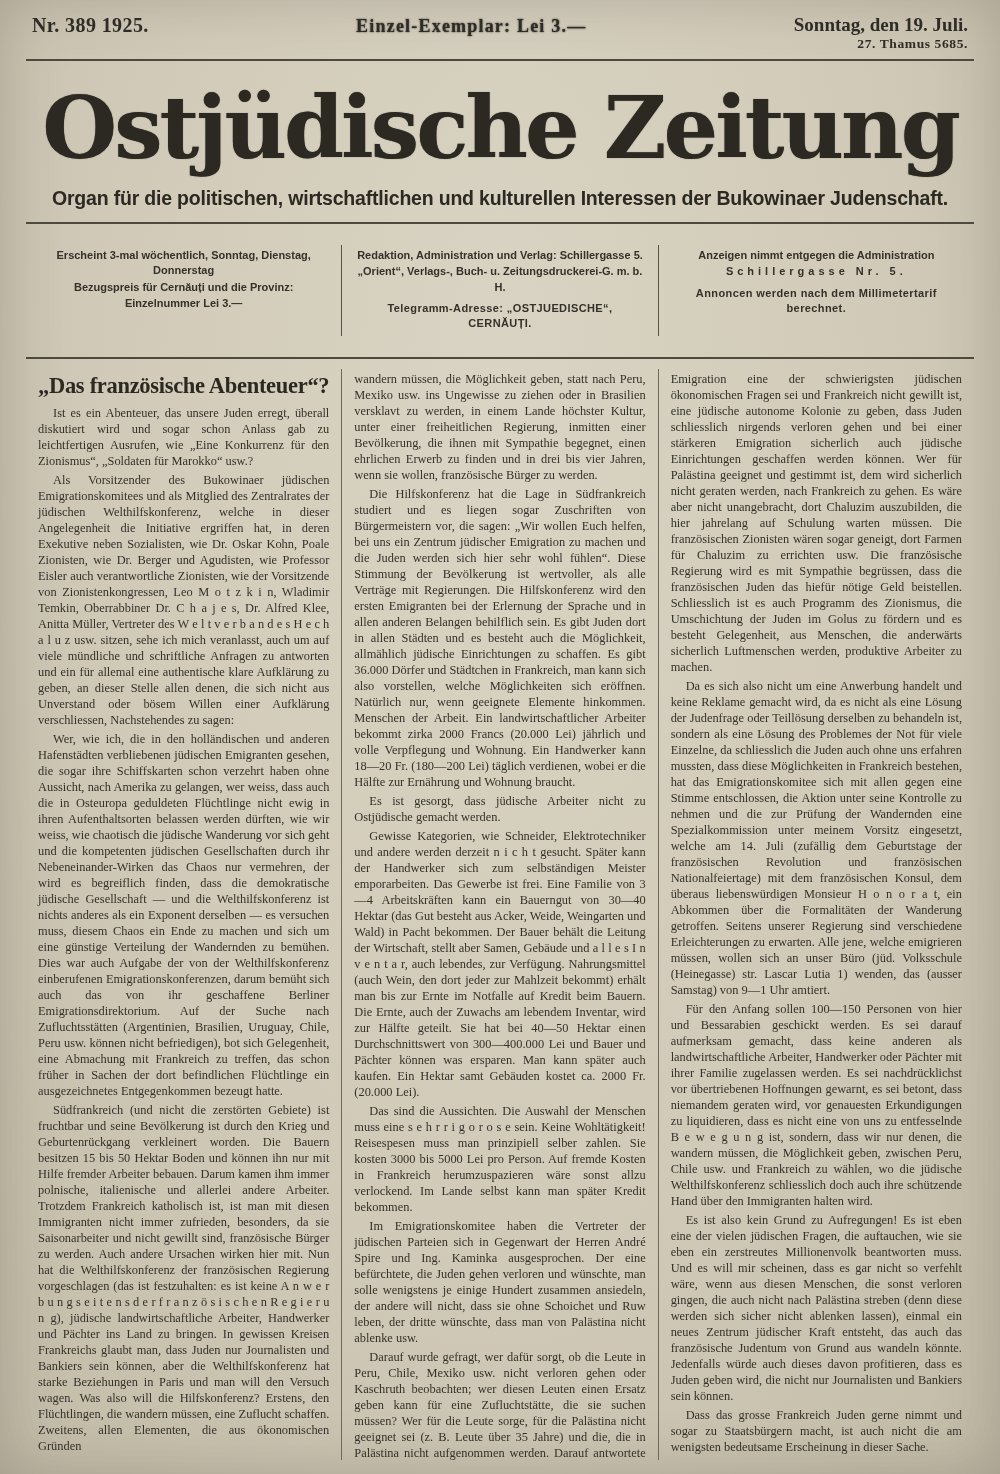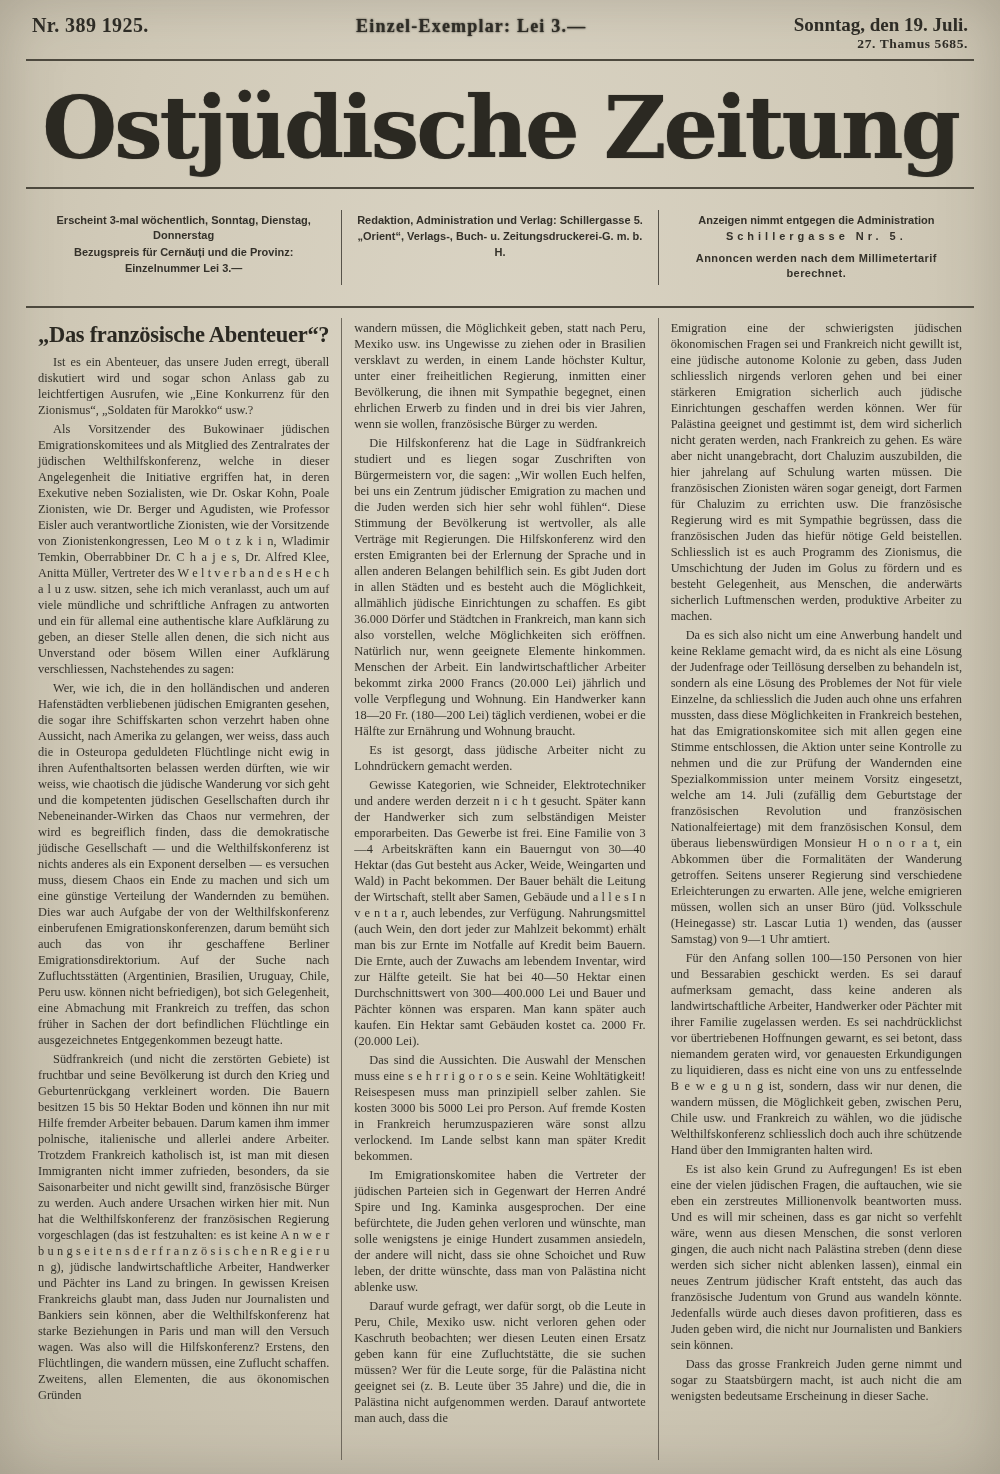--- a/index.html
+++ b/index.html
@@ -68,30 +68,32 @@
   <header class="topbar">
     <div class="issue">Nr. 389 1925.</div>
     <div class="price">Einzel-Exemplar: Lei 3.—</div>
     <div class="dates">
       <div class="date1">Sonntag, den 19. Juli.</div>
       <div class="date2">27. Thamus 5685.</div>
     </div>
   </header>
 
   <h1 class="masthead">Ostjüdische Zeitung</h1>
+  <div class="subtitle">Organ für die politischen, wirtschaftlichen und kulturellen Interessen der Bukowinaer Judenschaft.</div>
 
   <section class="infobar">
     <div>
       <div class="info-line">Erscheint 3-mal wöchentlich, Sonntag, Dienstag, Donnerstag</div>
       <div class="info-line">Bezugspreis für Cernăuți und die Provinz:</div>
       <div class="info-line">Einzelnummer Lei 3.—</div>
     </div>
     <div>
       <div class="info-line">Redaktion, Administration und Verlag: Schillergasse 5.</div>
       <div class="info-line">„Orient“, Verlags-, Buch- u. Zeitungsdruckerei-G. m. b. H.</div>
+      <div class="info-line tele">Telegramm-Adresse: „OSTJUEDISCHE“, CERNĂUȚI.</div>
     </div>
     <div>
       <div class="info-line">Anzeigen nimmt entgegen die Administration</div>
       <div class="info-line spaced">Schillergasse Nr. 5.</div>
       <div class="info-line tele">Annoncen werden nach dem Millimetertarif berechnet.</div>
     </div>
   </section>
 
   <main class="columns">
     <div class="col">
@@ -99,21 +101,21 @@
       <div>
           <p>Ist es ein Abenteuer, das unsere Juden erregt, überall diskutiert wird und sogar schon Anlass gab zu leichtfertigen Ausrufen, wie „Eine Konkurrenz für den Zionismus“, „Soldaten für Marokko“ usw.?</p>
           <p>Als Vorsitzender des Bukowinaer jüdischen Emigrationskomitees und als Mitglied des Zentralrates der jüdischen Welthilfskonferenz, welche in dieser Angelegenheit die Initiative ergriffen hat, in deren Exekutive neben Sozialisten, wie Dr. Oskar Kohn, Poale Zionisten, wie Dr. Berger und Agudisten, wie Professor Eisler auch verantwortliche Zionisten, wie der Vorsitzende von Zionistenkongressen, Leo M o t z k i n, Wladimir Temkin, Oberrabbiner Dr. C h a j e s, Dr. Alfred Klee, Anitta Müller, Vertreter des W e l t v e r b a n d e s  H e c h a l u z usw. sitzen, sehe ich mich veranlasst, auch um auf viele mündliche und schriftliche Anfragen zu antworten und ein für allemal eine authentische klare Aufklärung zu geben, an dieser Stelle allen denen, die sich nicht aus Unverstand oder bösem Willen einer Aufklärung verschliessen, Nachstehendes zu sagen:</p>
           <p>Wer, wie ich, die in den holländischen und anderen Hafenstädten verbliebenen jüdischen Emigranten gesehen, die sogar ihre Schiffskarten schon verzehrt haben ohne Aussicht, nach Amerika zu gelangen, wer weiss, dass auch die in Osteuropa geduldeten Flüchtlinge nicht ewig in ihren Aufenthaltsorten belassen werden dürften, wie wir weiss, wie chaotisch die jüdische Wanderung vor sich geht und die kompetenten jüdischen Gesellschaften durch ihr Nebeneinander-Wirken das Chaos nur vermehren, der wird es begreiflich finden, dass die demokratische jüdische Gesellschaft — und die Welthilfskonferenz ist nichts anderes als ein Exponent derselben — es versuchen muss, diesem Chaos ein Ende zu machen und sich um eine günstige Verteilung der Wandernden zu bemühen. Dies war auch Aufgabe der von der Welthilfskonferenz einberufenen Emigrationskonferenzen, darum bemüht sich auch das von ihr geschaffene Berliner Emigrationsdirektorium. Auf der Suche nach Zufluchtsstätten (Argentinien, Brasilien, Uruguay, Chile, Peru usw. können nicht befriedigen), bot sich Gelegenheit, eine Abmachung mit Frankreich zu treffen, das schon früher in Sachen der dort befindlichen Flüchtlinge ein ausgezeichnetes Entgegenkommen bezeugt hatte.</p>
           <p>Südfrankreich (und nicht die zerstörten Gebiete) ist fruchtbar und seine Bevölkerung ist durch den Krieg und Geburtenrückgang verkleinert worden. Die Bauern besitzen 15 bis 50 Hektar Boden und können ihn nur mit Hilfe fremder Arbeiter bebauen. Darum kamen ihm immer polnische, italienische und allerlei andere Arbeiter. Trotzdem Frankreich katholisch ist, ist man mit diesen Immigranten nicht immer zufrieden, besonders, da sie Saisonarbeiter und nicht gewillt sind, französische Bürger zu werden. Auch andere Ursachen wirken hier mit. Nun hat die Welthilfskonferenz der französischen Regierung vorgeschlagen (das ist festzuhalten: es ist keine A n w e r b u n g  s e i t e n s  d e r  f r a n z ö s i s c h e n  R e g i e r u n g), jüdische landwirtschaftliche Arbeiter, Handwerker und Pächter ins Land zu bringen. In gewissen Kreisen Frankreichs glaubt man, dass Juden nur Journalisten und Bankiers sein können, aber die Welthilfskonferenz hat starke Beziehungen in Paris und man will den Versuch wagen. Was also will die Hilfskonferenz? Erstens, den Flüchtlingen, die wandern müssen, eine Zuflucht schaffen. Zweitens, allen Elementen, die aus ökonomischen Gründen</p>
         </div>
     </div>
     <div class="col cont">
         <p>wandern müssen, die Möglichkeit geben, statt nach Peru, Mexiko usw. ins Ungewisse zu ziehen oder in Brasilien versklavt zu werden, in einem Lande höchster Kultur, unter einer freiheitlichen Regierung, inmitten einer Bevölkerung, die ihnen mit Sympathie begegnet, einen ehrlichen Erwerb zu finden und in drei bis vier Jahren, wenn sie wollen, französische Bürger zu werden.</p>
         <p>Die Hilfskonferenz hat die Lage in Südfrankreich studiert und es liegen sogar Zuschriften von Bürgermeistern vor, die sagen: „Wir wollen Euch helfen, bei uns ein Zentrum jüdischer Emigration zu machen und die Juden werden sich hier sehr wohl fühlen“. Diese Stimmung der Bevölkerung ist wertvoller, als alle Verträge mit Regierungen. Die Hilfskonferenz wird den ersten Emigranten bei der Erlernung der Sprache und in allen anderen Belangen behilflich sein. Es gibt Juden dort in allen Städten und es besteht auch die Möglichkeit, allmählich jüdische Einrichtungen zu schaffen. Es gibt 36.000 Dörfer und Städtchen in Frankreich, man kann sich also vorstellen, welche Möglichkeiten sich eröffnen. Natürlich nur, wenn geeignete Elemente hinkommen. Menschen der Arbeit. Ein landwirtschaftlicher Arbeiter bekommt zirka 2000 Francs (20.000 Lei) jährlich und volle Verpflegung und Wohnung. Ein Handwerker kann 18—20 Fr. (180—200 Lei) täglich verdienen, wobei er die Hälfte zur Ernährung und Wohnung braucht.</p>
-        <p>Es ist gesorgt, dass jüdische Arbeiter nicht zu Lohndrückern gemacht werden.</p>
+        <p>Es ist gesorgt, dass jüdische Arbeiter nicht zu Ostjüdische gemacht werden.</p>
         <p>Gewisse Kategorien, wie Schneider, Elektrotechniker und andere werden derzeit n i c h t gesucht. Später kann der Handwerker sich zum selbständigen Meister emporarbeiten. Das Gewerbe ist frei. Eine Familie von 3—4 Arbeitskräften kann ein Bauerngut von 30—40 Hektar (das Gut besteht aus Acker, Weide, Weingarten und Wald) in Pacht bekommen. Der Bauer behält die Leitung der Wirtschaft, stellt aber Samen, Gebäude und a l l e s  I n v e n t a r, auch lebendes, zur Verfügung. Nahrungsmittel (auch Wein, den dort jeder zur Mahlzeit bekommt) erhält man bis zur Ernte im Notfalle auf Kredit beim Bauern. Die Ernte, auch der Zuwachs am lebendem Inventar, wird zur Hälfte geteilt. Sie hat bei 40—50 Hektar einen Durchschnittswert von 300—400.000 Lei und Bauer und Pächter können was ersparen. Man kann später auch kaufen. Ein Hektar samt Gebäuden kostet ca. 2000 Fr. (20.000 Lei).</p>
         <p>Das sind die Aussichten. Die Auswahl der Menschen muss eine s e h r  r i g o r o s e sein. Keine Wohltätigkeit! Reisespesen muss man prinzipiell selber zahlen. Sie kosten 3000 bis 5000 Lei pro Person. Auf fremde Kosten in Frankreich herumzuspazieren wäre sonst allzu verlockend. Im Lande selbst kann man später Kredit bekommen.</p>
         <p>Im Emigrationskomitee haben die Vertreter der jüdischen Parteien sich in Gegenwart der Herren André Spire und Ing. Kaminka ausgesprochen. Der eine befürchtete, die Juden gehen verloren und wünschte, man solle wenigstens je einige Hundert zusammen ansiedeln, der andere will nicht, dass sie ohne Schoichet und Ruw leben, der dritte wünschte, dass man von Palästina nicht ablenke usw.</p>
         <p>Darauf wurde gefragt, wer dafür sorgt, ob die Leute in Peru, Chile, Mexiko usw. nicht verloren gehen oder Kaschruth beobachten; wer diesen Leuten einen Ersatz geben kann für eine Zufluchtstätte, die sie suchen müssen? Wer für die Leute sorge, für die Palästina nicht geeignet sei (z. B. Leute über 35 Jahre) und die, die in Palästina nicht aufgenommen werden. Darauf antwortete man auch, dass die</p>
       </div>
     <div class="col cont">
         <p>Emigration eine der schwierigsten jüdischen ökonomischen Fragen sei und Frankreich nicht gewillt ist, eine jüdische autonome Kolonie zu geben, dass Juden schliesslich nirgends verloren gehen und bei einer stärkeren Emigration sicherlich auch jüdische Einrichtungen geschaffen werden können. Wer für Palästina geeignet und gestimmt ist, dem wird sicherlich nicht geraten werden, nach Frankreich zu gehen. Es wäre aber nicht unangebracht, dort Chaluzim auszubilden, die hier jahrelang auf Schulung warten müssen. Die französischen Zionisten wären sogar geneigt, dort Farmen für Chaluzim zu errichten usw. Die französische Regierung wird es mit Sympathie begrüssen, dass die französischen Juden das hiefür nötige Geld beistellen. Schliesslich ist es auch Programm des Zionismus, die Umschichtung der Juden im Golus zu fördern und es besteht Gelegenheit, aus Menschen, die anderwärts sicherlich Luftmenschen werden, produktive Arbeiter zu machen.</p>
         <p>Da es sich also nicht um eine Anwerbung handelt und keine Reklame gemacht wird, da es nicht als eine Lösung der Judenfrage oder Teillösung derselben zu behandeln ist, sondern als eine Lösung des Problemes der Not für viele Einzelne, da schliesslich die Juden auch ohne uns erfahren mussten, dass diese Möglichkeiten in Frankreich bestehen, hat das Emigrationskomitee sich mit allen gegen eine Stimme entschlossen, die Aktion unter seine Kontrolle zu nehmen und die zur Prüfung der Wandernden eine Spezialkommission unter meinem Vorsitz eingesetzt, welche am 14. Juli (zufällig dem Geburtstage der französischen Revolution und französischen Nationalfeiertage) mit dem französischen Konsul, dem überaus liebenswürdigen Monsieur H o n o r a t, ein Abkommen über die Formalitäten der Wanderung getroffen. Seitens unserer Regierung sind verschiedene Erleichterungen zu erwarten. Alle jene, welche emigrieren müssen, wollen sich an unser Büro (jüd. Volksschule (Heinegasse) str. Lascar Lutia 1) wenden, das (ausser Samstag) von 9—1 Uhr amtiert.</p>
         <p>Für den Anfang sollen 100—150 Personen von hier und Bessarabien geschickt werden. Es sei darauf aufmerksam gemacht, dass keine anderen als landwirtschaftliche Arbeiter, Handwerker oder Pächter mit ihrer Familie zugelassen werden. Es sei nachdrücklichst vor übertriebenen Hoffnungen gewarnt, es sei betont, dass niemandem geraten wird, vor genauesten Erkundigungen zu liquidieren, dass es nicht eine von uns zu entfesselnde B e w e g u n g ist, sondern, dass wir nur denen, die wandern müssen, die Möglichkeit geben, zwischen Peru, Chile usw. und Frankreich zu wählen, wo die jüdische Welthilfskonferenz schliesslich doch auch ihre schützende Hand über den Immigranten halten wird.</p>
         <p>Es ist also kein Grund zu Aufregungen! Es ist eben eine der vielen jüdischen Fragen, die auftauchen, wie sie eben ein zerstreutes Millionenvolk beantworten muss. Und es will mir scheinen, dass es gar nicht so verfehlt wäre, wenn aus diesen Menschen, die sonst verloren gingen, die auch nicht nach Palästina streben (denn diese werden sich sicher nicht ablenken lassen), einmal ein neues Zentrum jüdischer Kraft entsteht, das auch das französische Judentum von Grund aus wandeln könnte. Jedenfalls würde auch dieses davon profitieren, dass es Juden geben wird, die nicht nur Journalisten und Bankiers sein können.</p>

